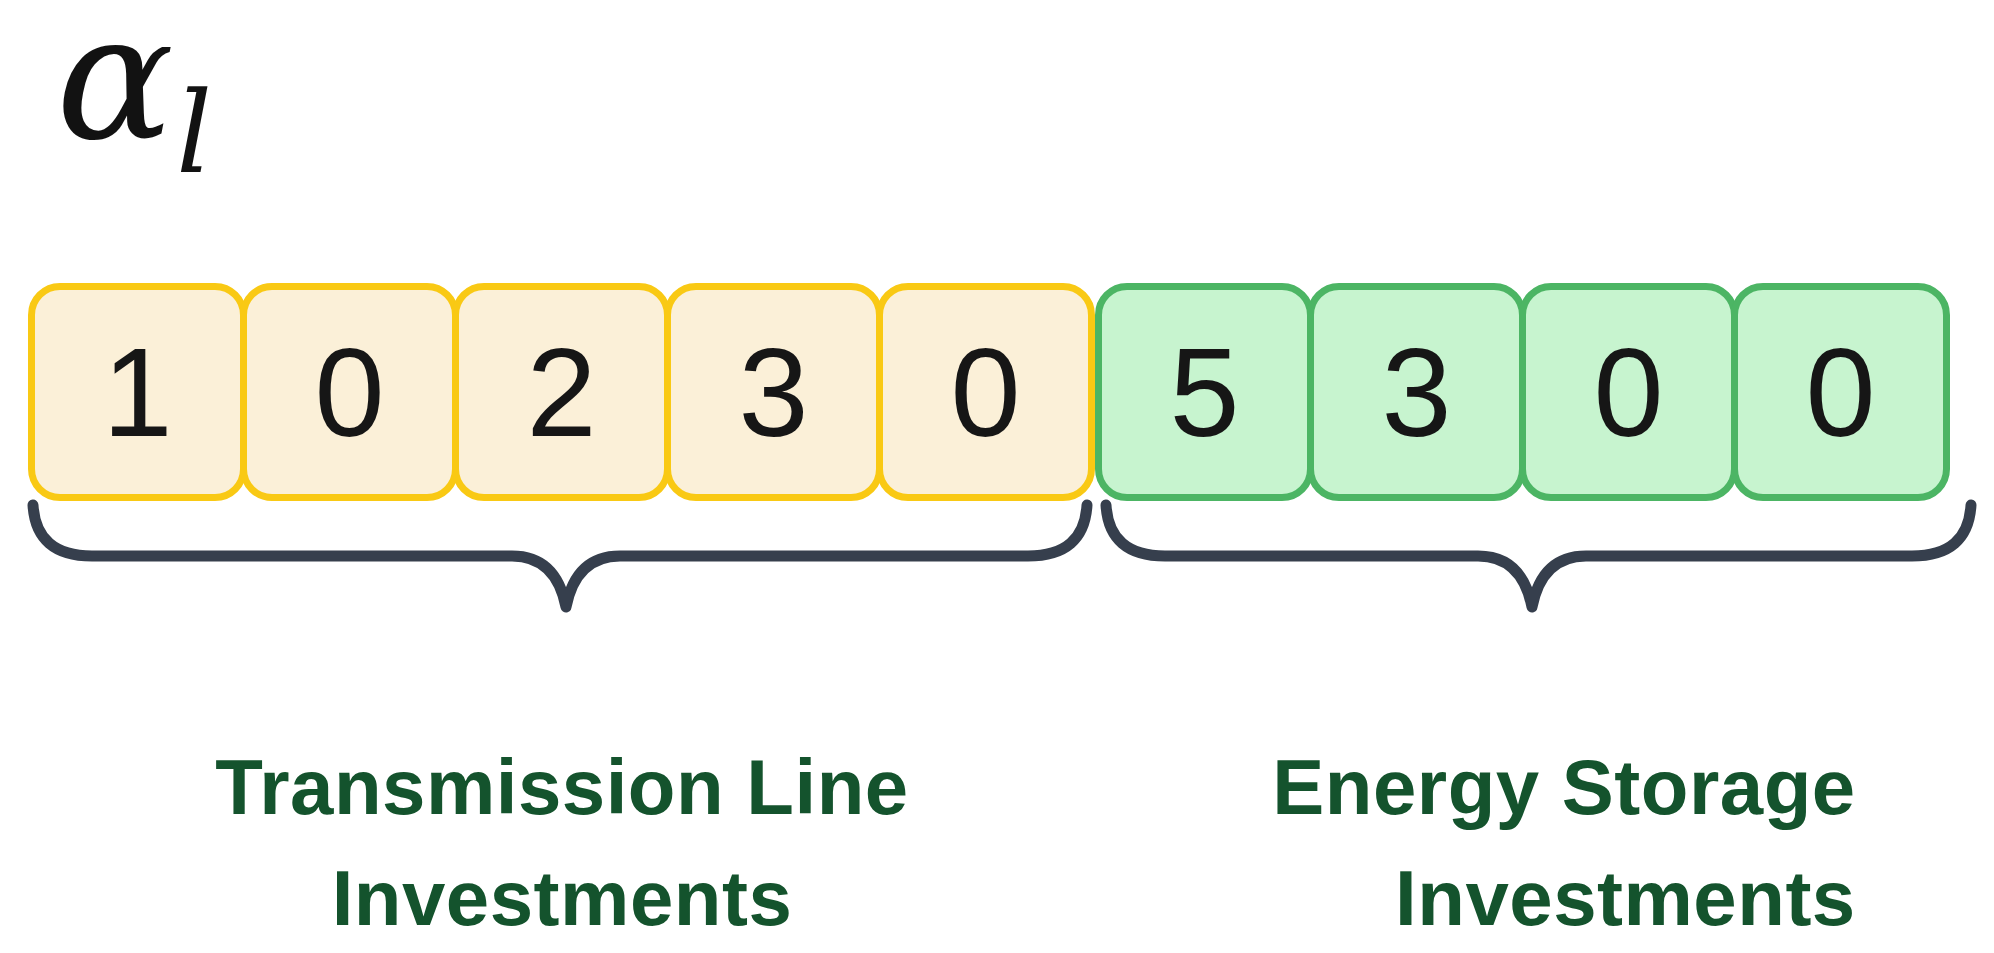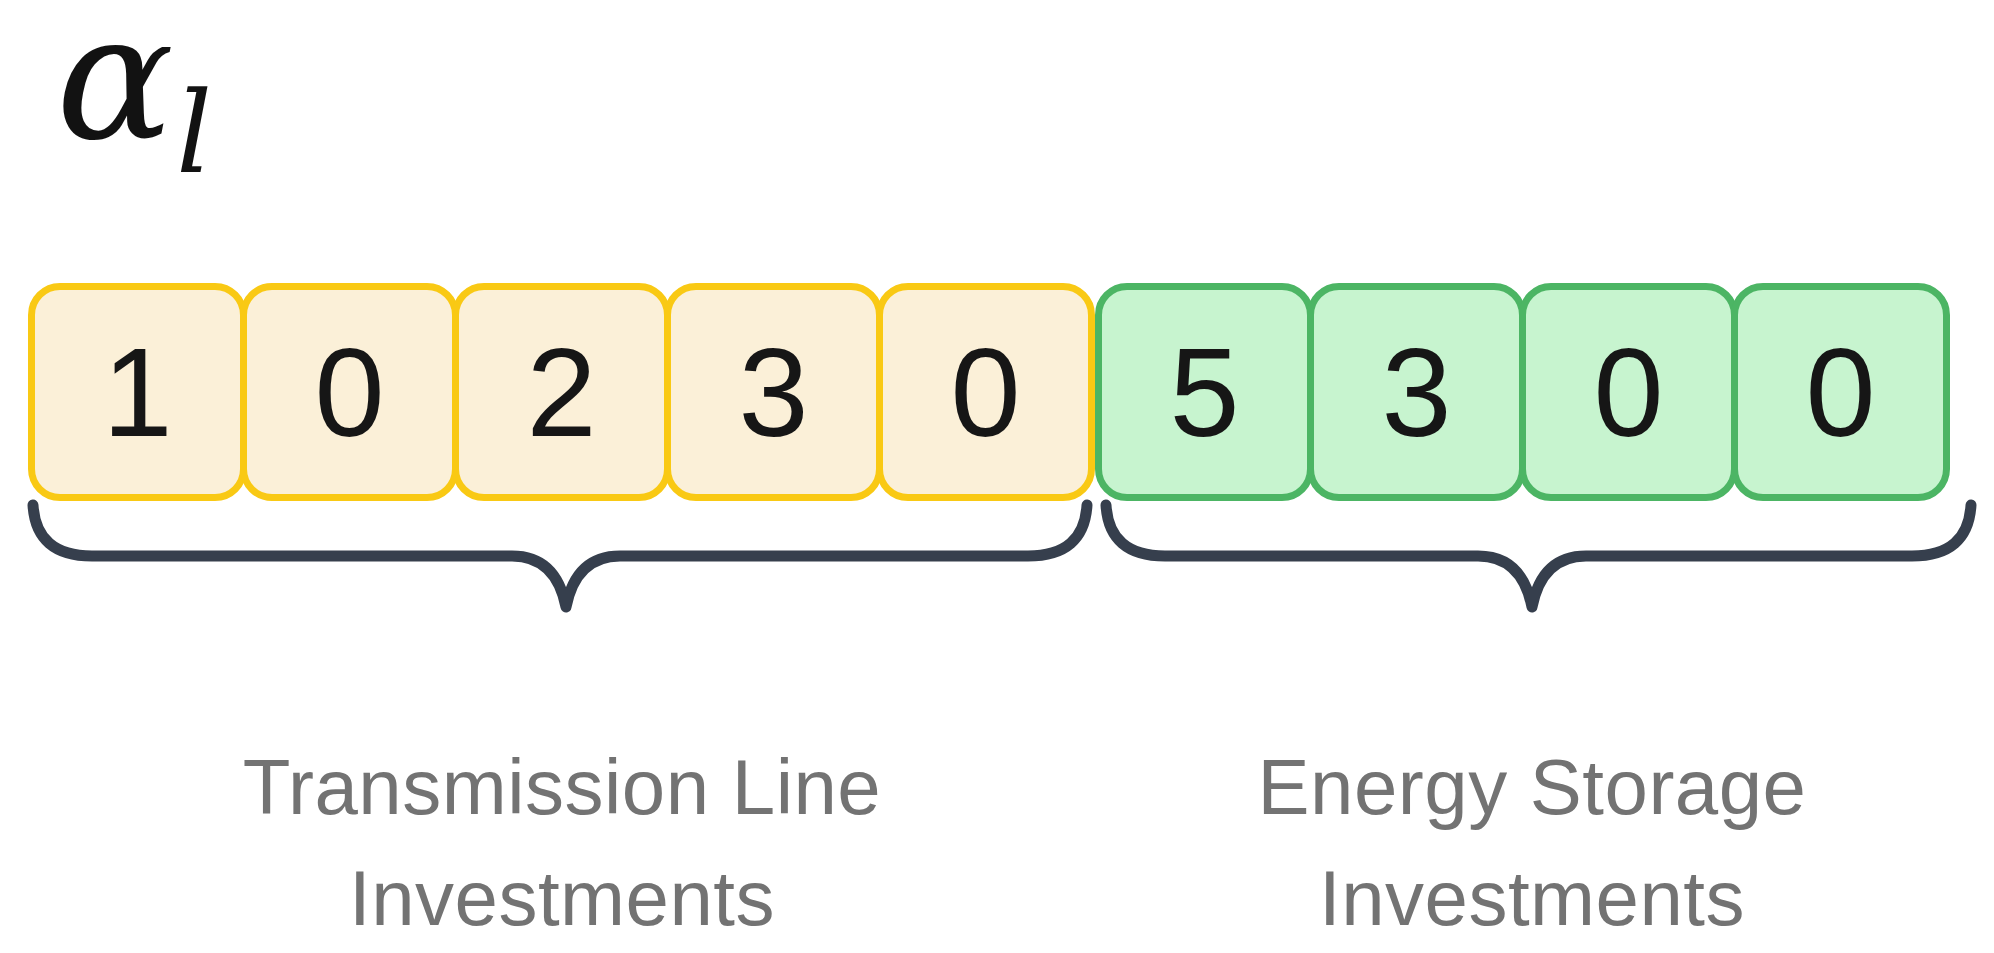--- a/index.html
+++ b/index.html
@@ -59,28 +59,28 @@
     stroke-linecap:round;
     stroke-linejoin:round;
   }
   
   .grp-label{
     position:absolute;
     top:732px;
     transform:translateX(-50%);
     text-align:center;
     font-size:78px;
-    font-weight:400;
+    font-weight:700;
     line-height:1.42;
-    color:#737373;
+    color:#14532d;
     letter-spacing:0.5px;
     white-space:nowrap;
   }
   .label-left{left:562px;}
-  .label-right{left:1532px;}
+  .label-right{left:1564px;text-align:right;}
 </style>
 </head>
 <body>
 
 <div id="canvas">
 
   <div class="greek greek-alpha"><span>α</span><span class="g-sub">l</span></div>
 
 
   <div class="row">

